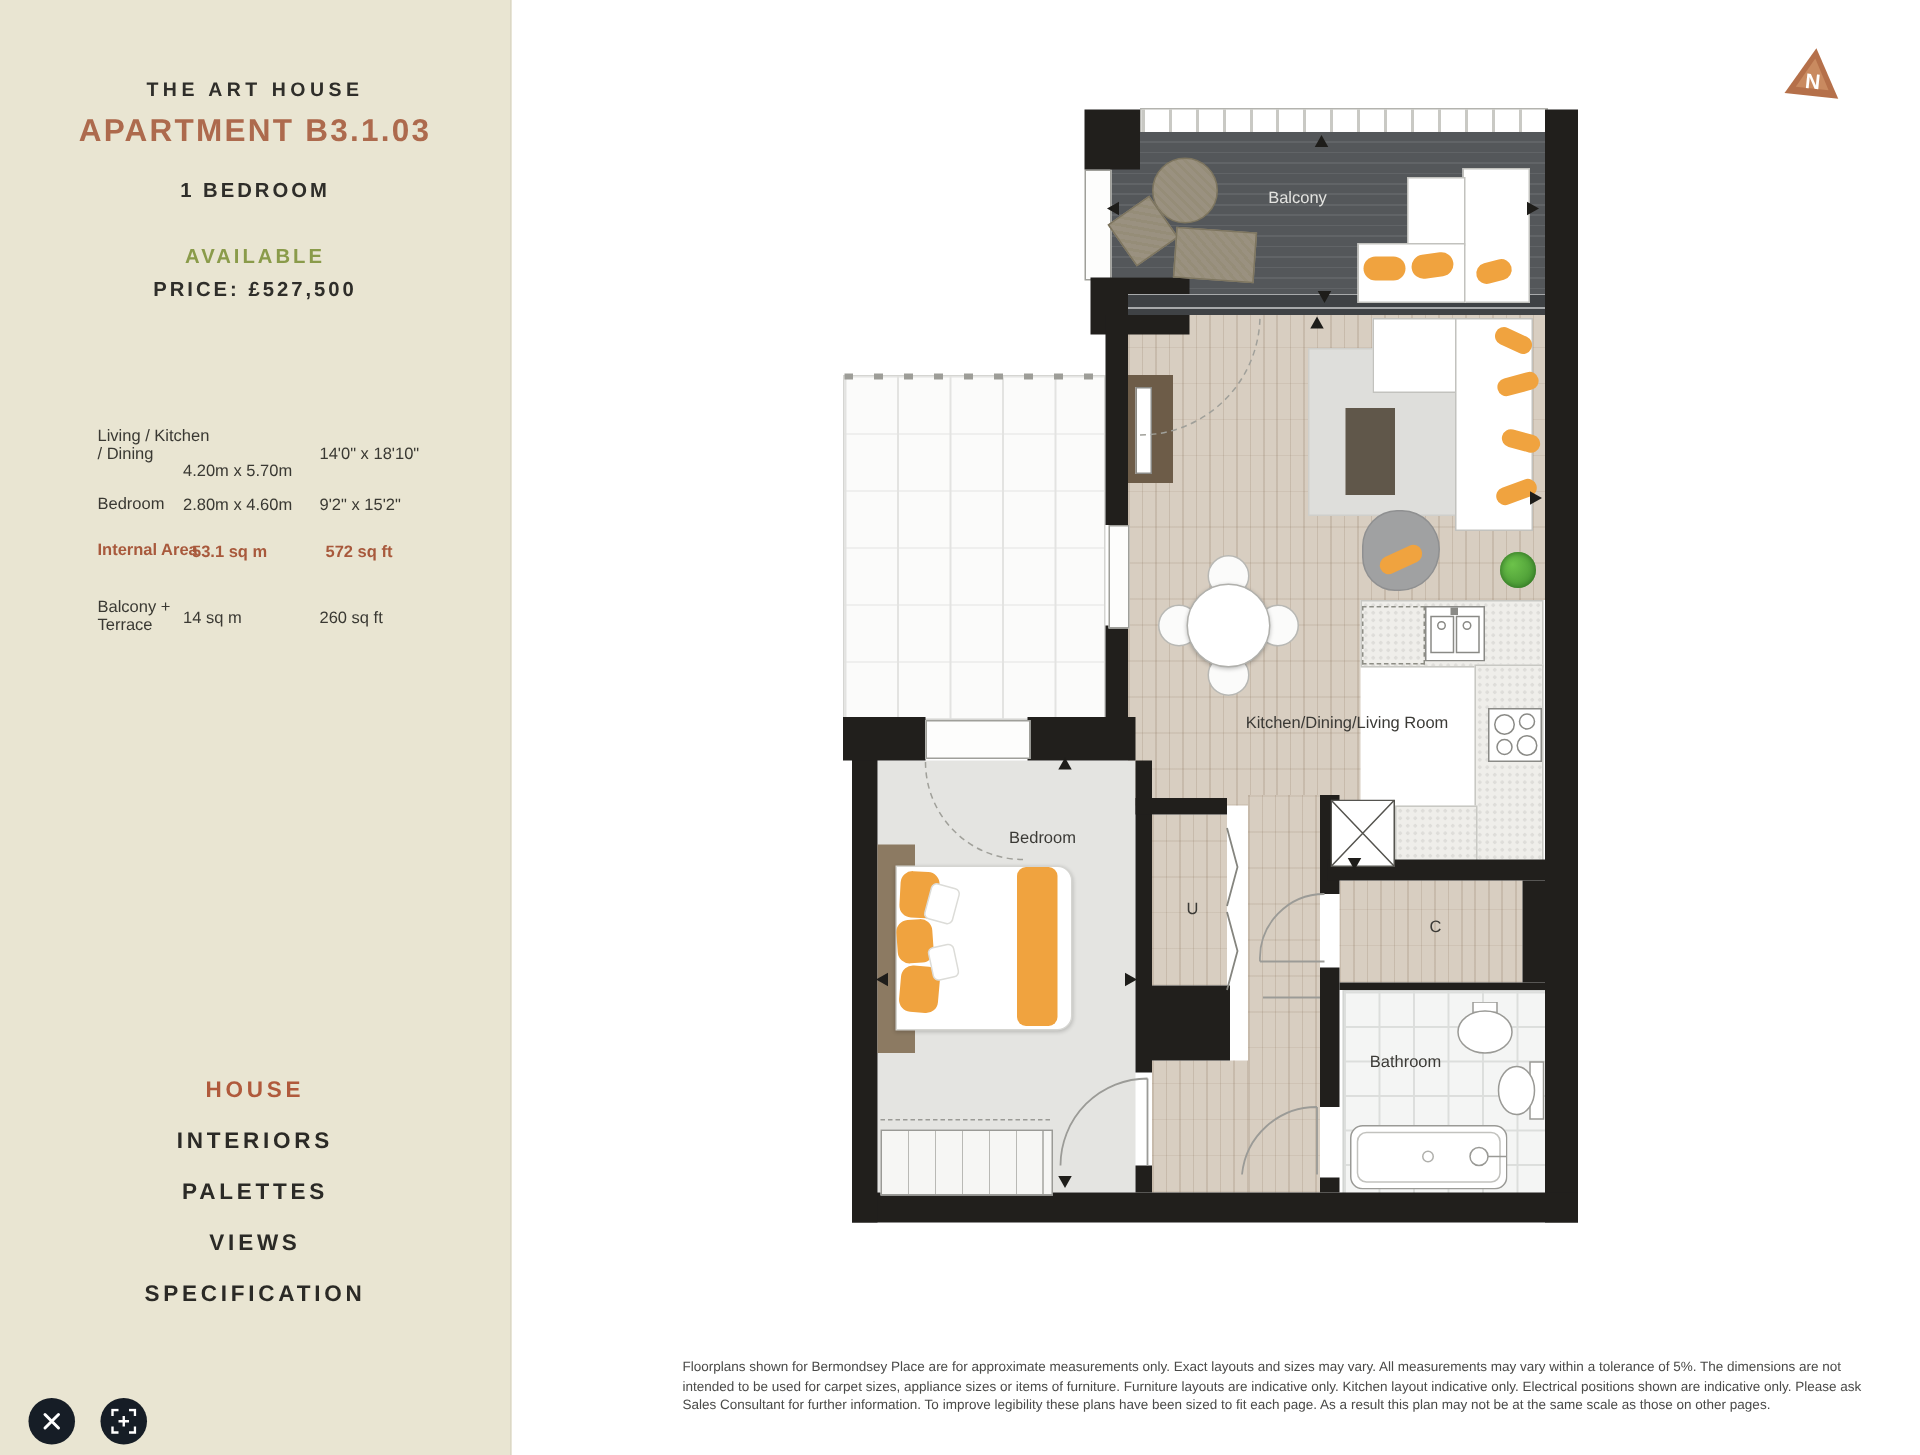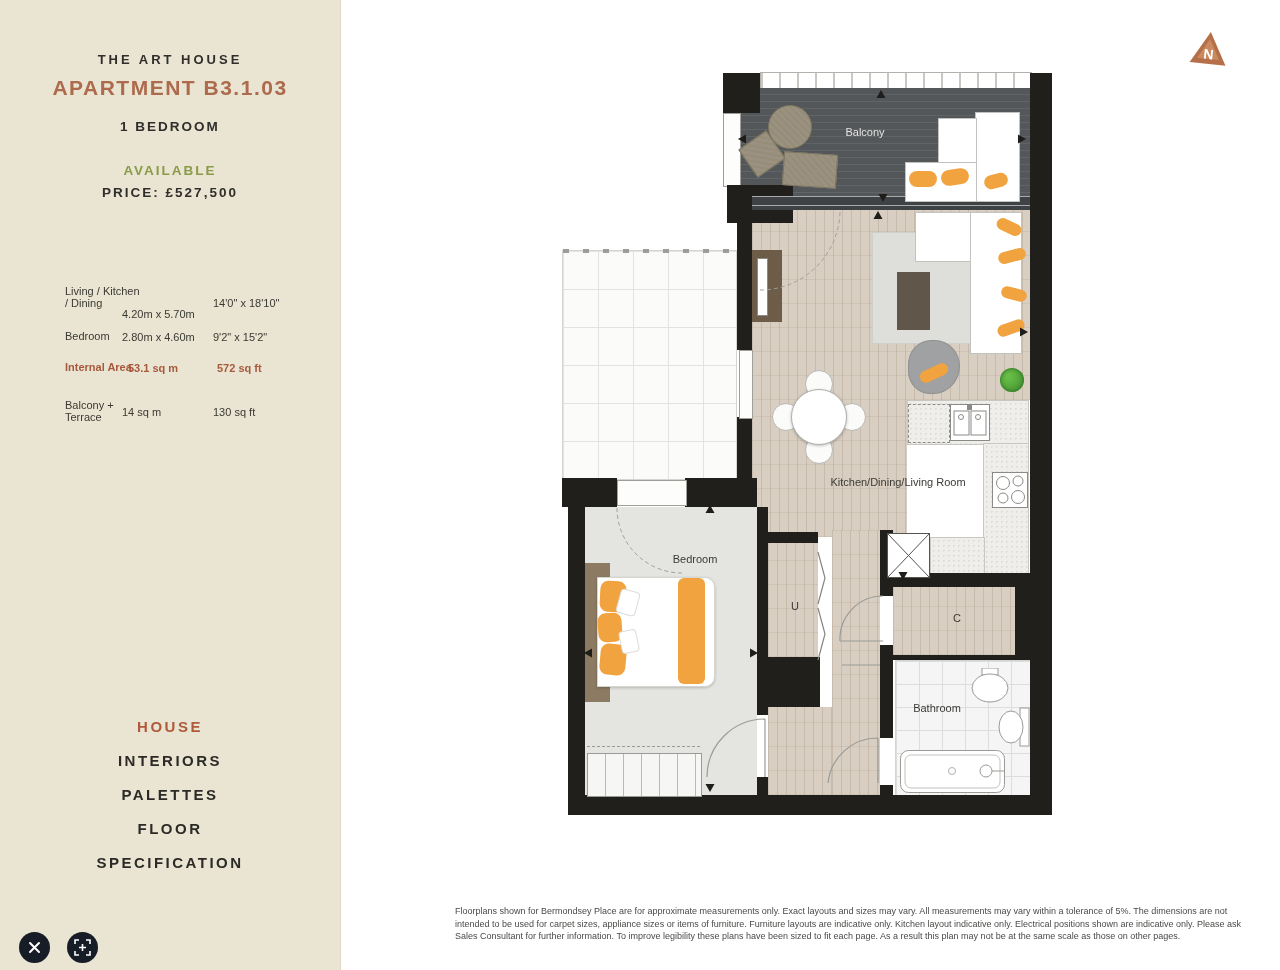--- a/index.html
+++ b/index.html
@@ -78,28 +78,28 @@
       <span class="dim-imp">9'2" x 15'2"</span>
     </div>
     <div class="dim-row dim-hi" style="top:79px">
       <span class="dim-label">Internal Area</span>
       <span class="dim-metric" style="left:88px">53.1 sq m</span>
       <span class="dim-imp" style="left:177px">572 sq ft</span>
     </div>
     <div class="dim-row" style="top:117px">
       <span class="dim-label">Balcony + Terrace</span>
       <span class="dim-metric" style="top:6px">14 sq m</span>
-      <span class="dim-imp" style="top:6px">130 sq ft</span>
+      <span class="dim-imp" style="top:6px">260 sq ft</span>
     </div>
   </div>
 
   <div class="abs nav-item nav-active" style="top:718px">HOUSE</div>
   <div class="abs nav-item" style="top:752px">INTERIORS</div>
   <div class="abs nav-item" style="top:786px">PALETTES</div>
-  <div class="abs nav-item" style="top:820px">FLOOR</div>
+  <div class="abs nav-item" style="top:820px">VIEWS</div>
   <div class="abs nav-item" style="top:854px">SPECIFICATION</div>
 
   <div class="abs rbtn" style="left:19px;top:932px">
     <svg width="15" height="15" viewBox="0 0 15 15">
       <path d="M3 3 L12 12 M12 3 L3 12" stroke="#fff" stroke-width="2" stroke-linecap="round"></path>
     </svg>
   </div>
   <div class="abs rbtn" style="left:67px;top:932px">
     <svg width="17" height="17" viewBox="0 0 17 17">
       <path d="M1 5 V1 H5 M12 1 H16 V5 M16 12 V16 H12 M5 16 H1 V12" stroke="#fff" stroke-width="1.6" fill="none"></path>

